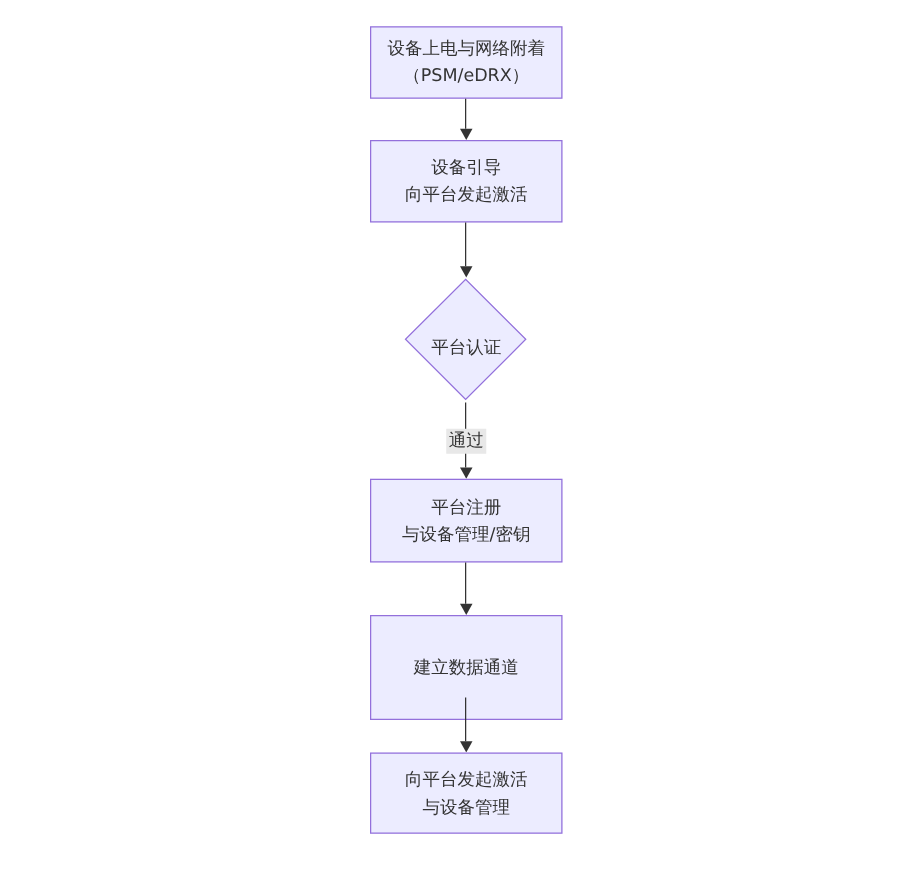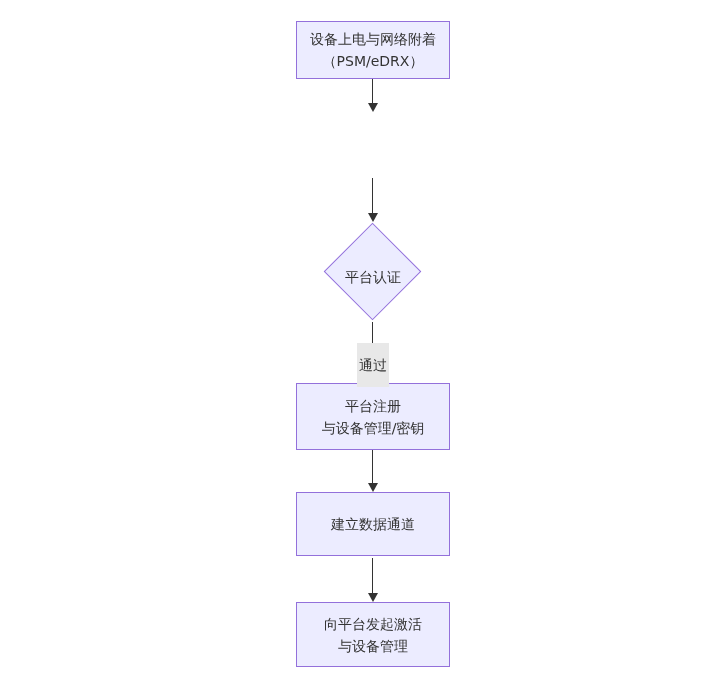--- a/index.html
+++ b/index.html
@@ -73,39 +73,43 @@
     font-size: 14px;
     z-index: 1;
     margin-top: 12px;
   }
   .edge-label {
     position: absolute;
     left: 373px;
     top: 343px;
     transform: translateX(-50%);
     background: #e8e8e8;
-    padding: 12px 2px;
+    padding: 0 2px;
     font-size: 14px;
     line-height: 20px;
     z-index: 2;
   }
 </style>
 </head>
 <body>
 
 <div class="canvas">
 
   <div class="node" style="top:21px;height:58px">
     <span>设备上电与网络附着</span>
     <span>（PSM/eDRX）</span>
   </div>
 
   <div class="edge-line" style="top:79px;height:24px"></div>
   <div class="edge-head" style="top:103px"></div>
 
+  <div class="node" style="top:112px;height:66px">
+    <span>设备引导</span>
+    <span>向平台发起激活</span>
+  </div>
 
   <div class="edge-line" style="top:178px;height:35px"></div>
   <div class="edge-head" style="top:213px"></div>
 
   <div class="diamond-wrap">
     <div class="diamond-shape"></div>
     <span class="diamond-label">平台认证</span>
   </div>
 
   <div class="edge-line" style="top:322px;height:52px"></div>
@@ -113,21 +117,21 @@
   <div class="edge-label">通过</div>
 
   <div class="node" style="top:383px;height:67px">
     <span>平台注册</span>
     <span>与设备管理/密钥</span>
   </div>
 
   <div class="edge-line" style="top:450px;height:33px"></div>
   <div class="edge-head" style="top:483px"></div>
 
-  <div class="node" style="top:492px;height:64px">
+  <div class="node" style="top:492px;height:84px">
     <span>建立数据通道</span>
   </div>
 
   <div class="edge-line" style="top:558px;height:35px"></div>
   <div class="edge-head" style="top:593px"></div>
 
   <div class="node" style="top:602px;height:65px">
     <span>向平台发起激活</span>
     <span>与设备管理</span>
   </div>

